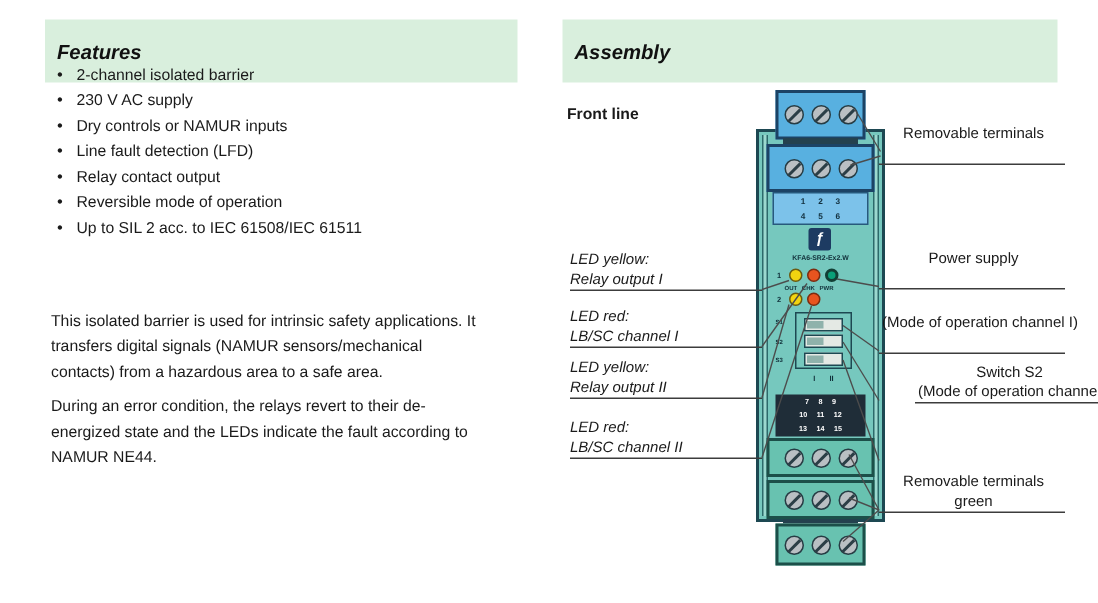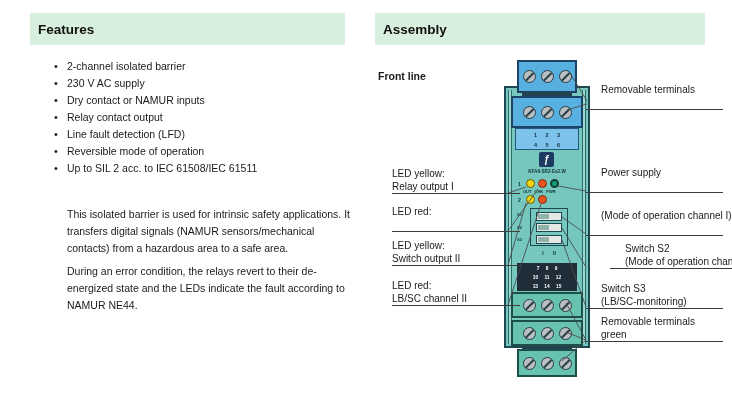--- a/index.html
+++ b/index.html
@@ -1,35 +1,35 @@
 <!DOCTYPE html>
 <html><head>
 <meta charset="utf-8">
 <style>
   html,body{margin:0;padding:0;background:#ffffff;}
   .page{position:relative;width:732px;height:402px;background:#ffffff;overflow:hidden;
         font-family:"Liberation Sans",sans-serif;color:#1a1a1a;}
-  .hbar{position:absolute;height:32px;background:#d9efdd;display:flex;align-items:center;}
+  .hbar{position:absolute;height:42px;background:#d9efdd;display:flex;align-items:center;font-style:italic;}
   .hbar .htxt{font-size:13.5px;font-weight:bold;padding-left:8px;color:#111;}
   
   .feat-bar{left:30px;top:13px;width:315px;}
   .func-bar{left:30px;top:177px;width:315px;}
-  .bullets{position:absolute;left:38px;top:42px;width:300px;margin:16px;padding:0;list-style:none;}
+  .bullets{position:absolute;left:38px;top:42px;width:300px;margin:0;padding:0;list-style:none;}
   .bullets li{position:relative;padding-left:13px;font-size:10.5px;line-height:17px;}
   .bullets li::before{content:"•";position:absolute;left:0;top:0;font-size:11px;}
-  .paras{position:absolute;left:34px;top:206px;width:332px;margin-left:33px;}
+  .paras{position:absolute;left:34px;top:206px;width:332px;}
   .paras p{margin:0 0 6px 0;font-size:10.5px;line-height:17px;white-space:pre-line;}
   
   .asm-bar{left:375px;top:13px;width:330px;}
   .frontview{position:absolute;left:378px;top:70px;font-size:10.5px;font-weight:bold;}
   
   .callout{position:absolute;border-bottom:1px solid #3c3c3c;font-size:10px;line-height:13px;}
   .callout div{white-space:nowrap;}
-  .co-left{left:392px;width:128px;height:26px;}
-  .co-right{left:586px;width:122px;height:26px;padding-left:15px;}
+  .co-left{left:380px;width:128px;height:26px;font-style:italic;}
+  .co-right{left:586px;width:122px;height:26px;padding-left:2px;text-align:center;}
   
   .device{position:absolute;left:504px;top:60px;width:86px;height:320px;}
   .device *{box-sizing:border-box;}
   .dev-body{position:absolute;left:0;top:26px;width:86px;height:262px;background:#76c8be;border:2px solid #1d4852;}
   .rail{position:absolute;top:30px;width:4px;height:254px;background:#9bd8cf;border-left:1px solid #2c6a6b;border-right:1px solid #2c6a6b;}
   .rail-l{left:4px;} .rail-r{left:78px;}
   .term{position:absolute;display:flex;align-items:center;justify-content:center;gap:5px;}
   .term-blue{background:#58b0e0;border:2px solid #1c4365;}
   .term-green{background:#68c2b0;border:2px solid #1c4f49;}
   .term-a{left:13px;top:0;width:60px;height:33px;}
@@ -69,23 +69,23 @@
 
 <div class="page">
 
   <div class="hbar feat-bar">
     <span class="htxt">Features</span>
   </div>
 
   <ul class="bullets">
     <li>2-channel isolated barrier</li>
     <li>230 V AC supply</li>
-    <li>Dry contact or NAMUR inputs</li>
+    <li>Dry controls or NAMUR inputs</li>
+    <li>Line fault detection (LFD)</li>
     <li>Relay contact output</li>
-    <li>Line fault detection (LFD)</li>
     <li>Reversible mode of operation</li>
     <li>Up to SIL 2 acc. to IEC 61508/IEC 61511</li>
   </ul>
 
 
   <div class="paras">
     <p>This isolated barrier is used for intrinsic safety applications. It
 transfers digital signals (NAMUR sensors/mechanical
 contacts) from a hazardous area to a safe area.</p>
     <p>During an error condition, the relays revert to their de-
@@ -172,46 +172,43 @@
       <span class="screw"></span>
     </div>
   </div>
 
   <div class="callout co-left" style="top:167px;">
     <div>LED yellow:</div>
     <div>Relay output I</div>
   </div>
   <div class="callout co-left" style="top:205px;">
     <div>LED red:</div>
+    <div>LB/SC channel I</div>
   </div>
   <div class="callout co-left" style="top:239px;">
     <div>LED yellow:</div>
-    <div>Switch output II</div>
+    <div>Relay output II</div>
   </div>
   <div class="callout co-left" style="top:279px;">
     <div>LED red:</div>
     <div>LB/SC channel II</div>
   </div>
 
   <div class="callout co-right" style="top:83px;">
     <div>Removable terminals</div>
   </div>
   <div class="callout co-right" style="top:166px;">
     <div>Power supply</div>
   </div>
   <div class="callout co-right" style="top:209px;">
     <div>(Mode of operation channel I)</div>
   </div>
   <div class="callout co-right" style="top:242px;margin-left:24px;">
     <div>Switch S2</div>
     <div>(Mode of operation channel II)</div>
-  </div>
-  <div class="callout co-right" style="top:282px;">
-    <div>Switch S3</div>
-    <div>(LB/SC-monitoring)</div>
   </div>
   <div class="callout co-right" style="top:315px;">
     <div>Removable terminals</div>
     <div>green</div>
   </div>
 
   <svg class="lines-svg" viewBox="0 0 732 402">
     <line x1="508" y1="193" x2="526" y2="187"></line>
     <line x1="508" y1="231" x2="538" y2="189"></line>
     <line x1="508" y1="265" x2="526" y2="203"></line>

